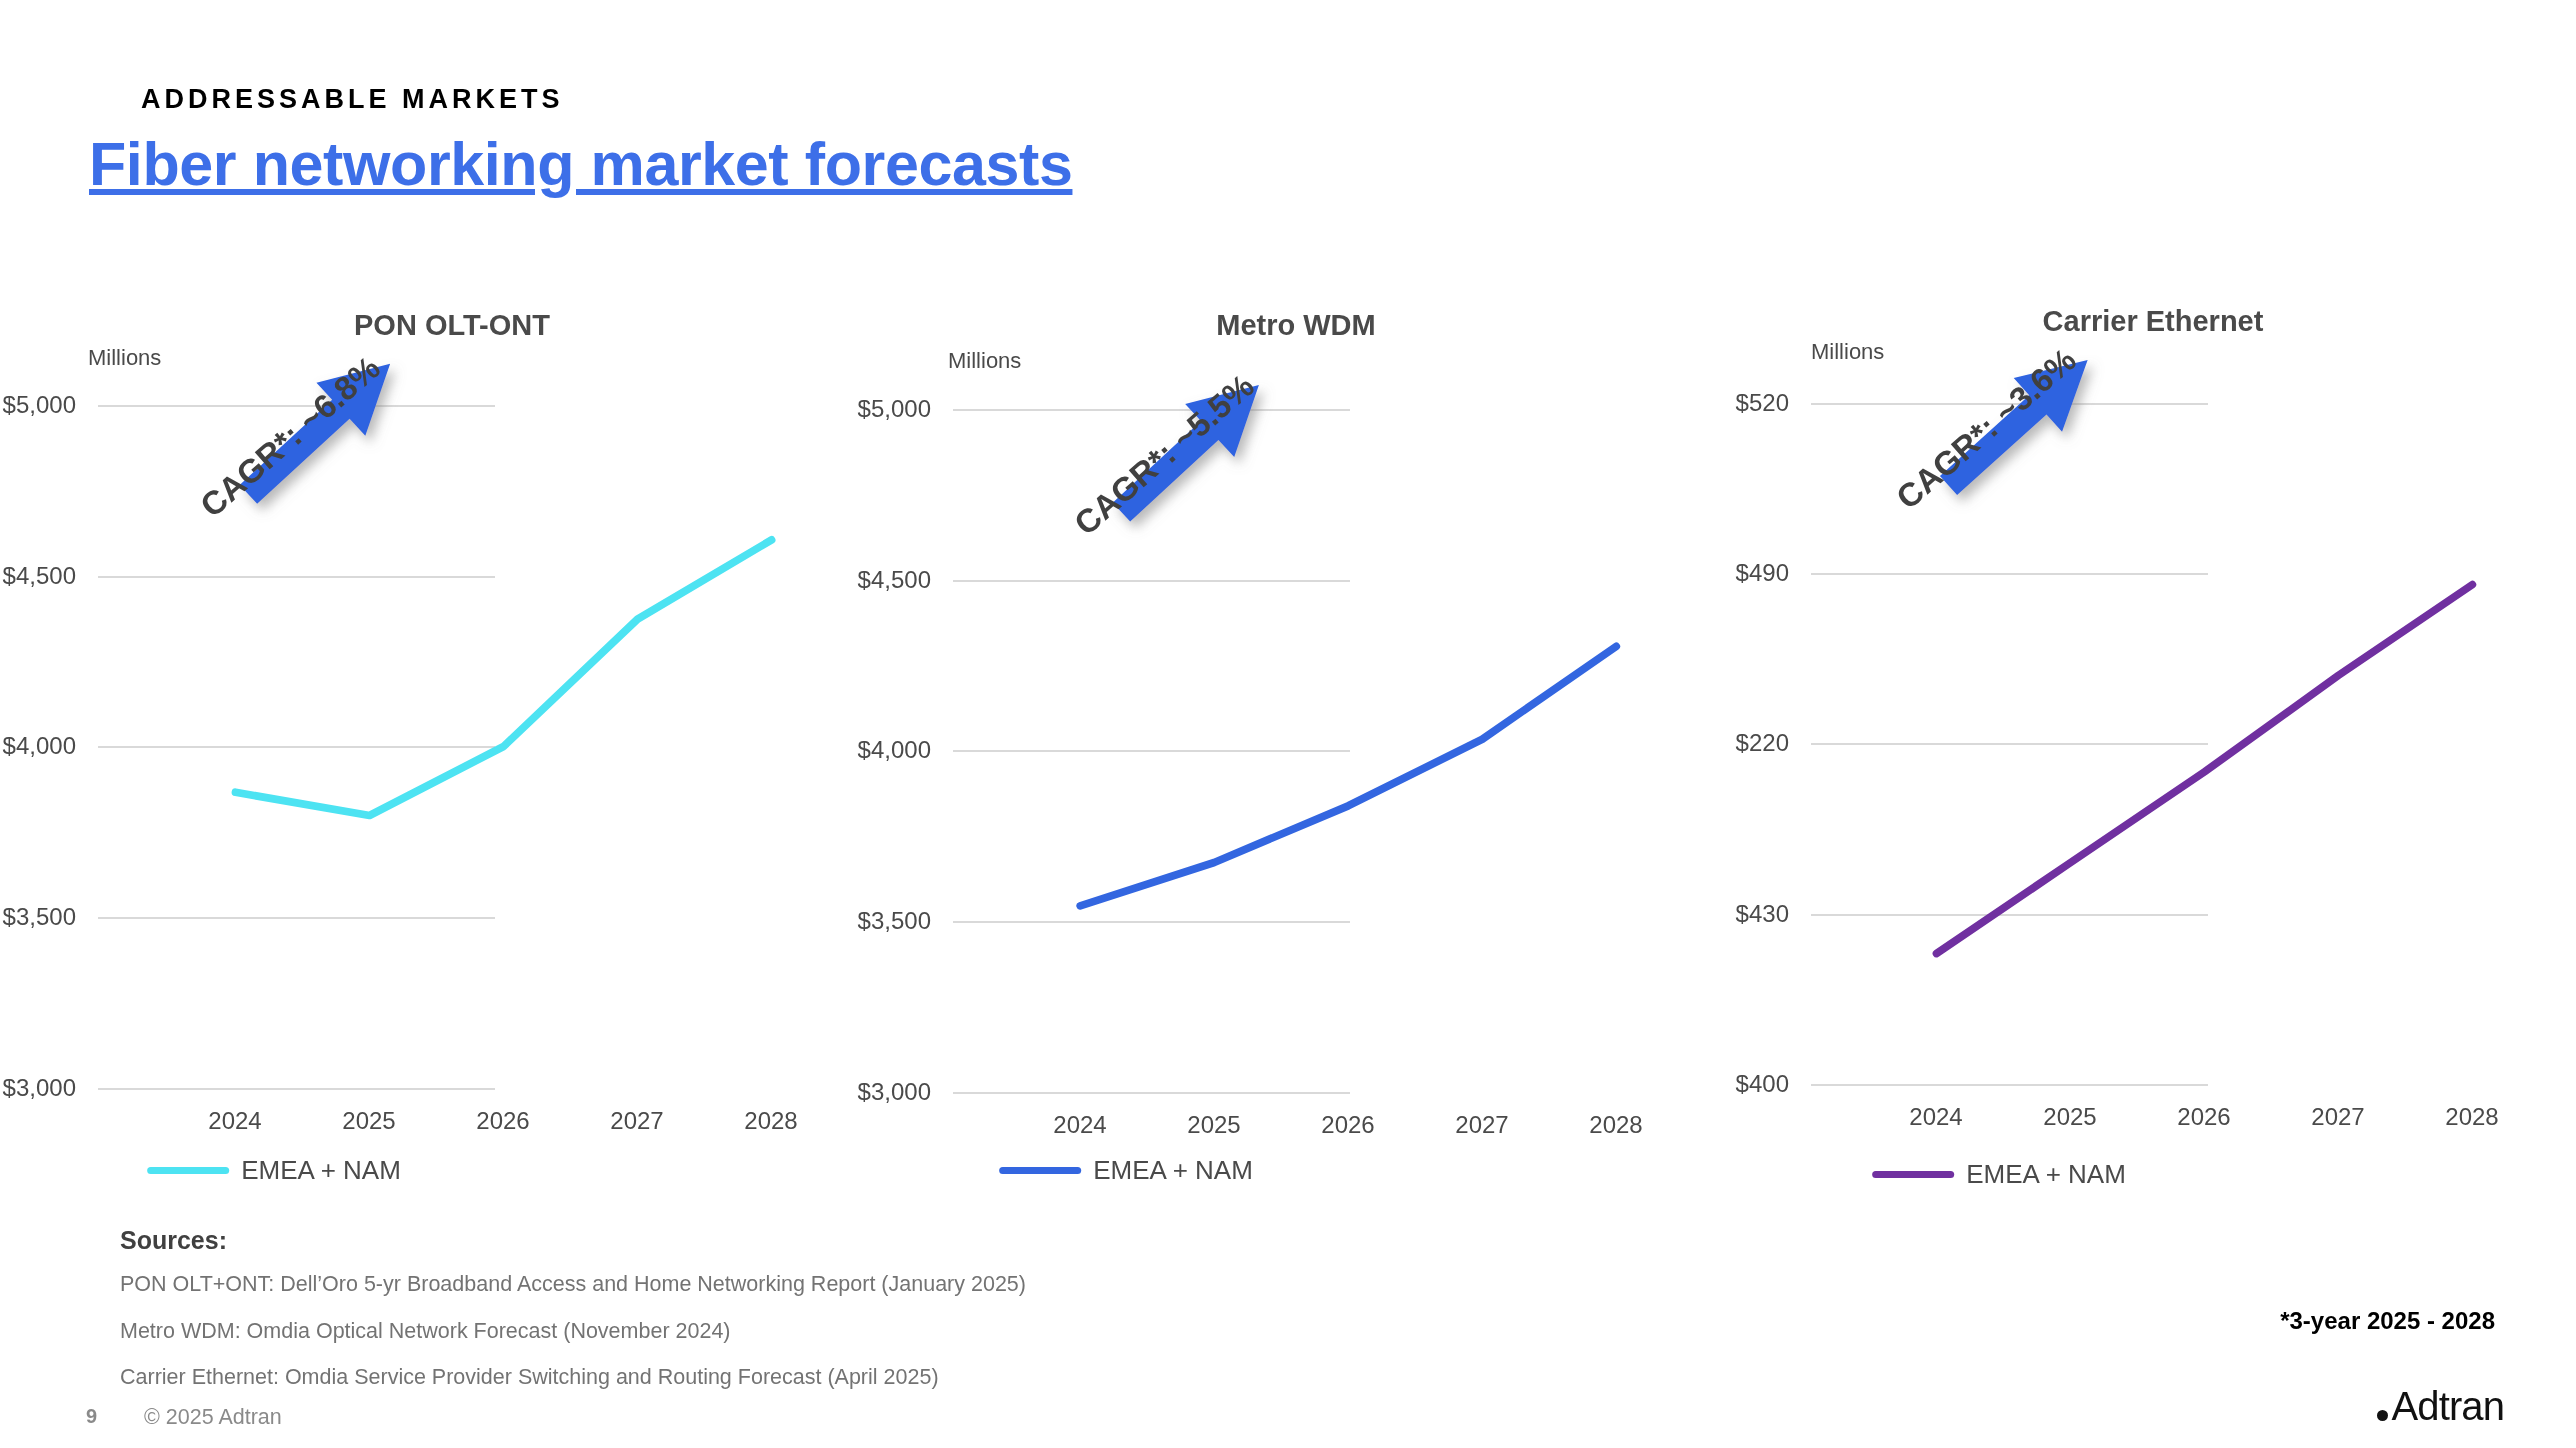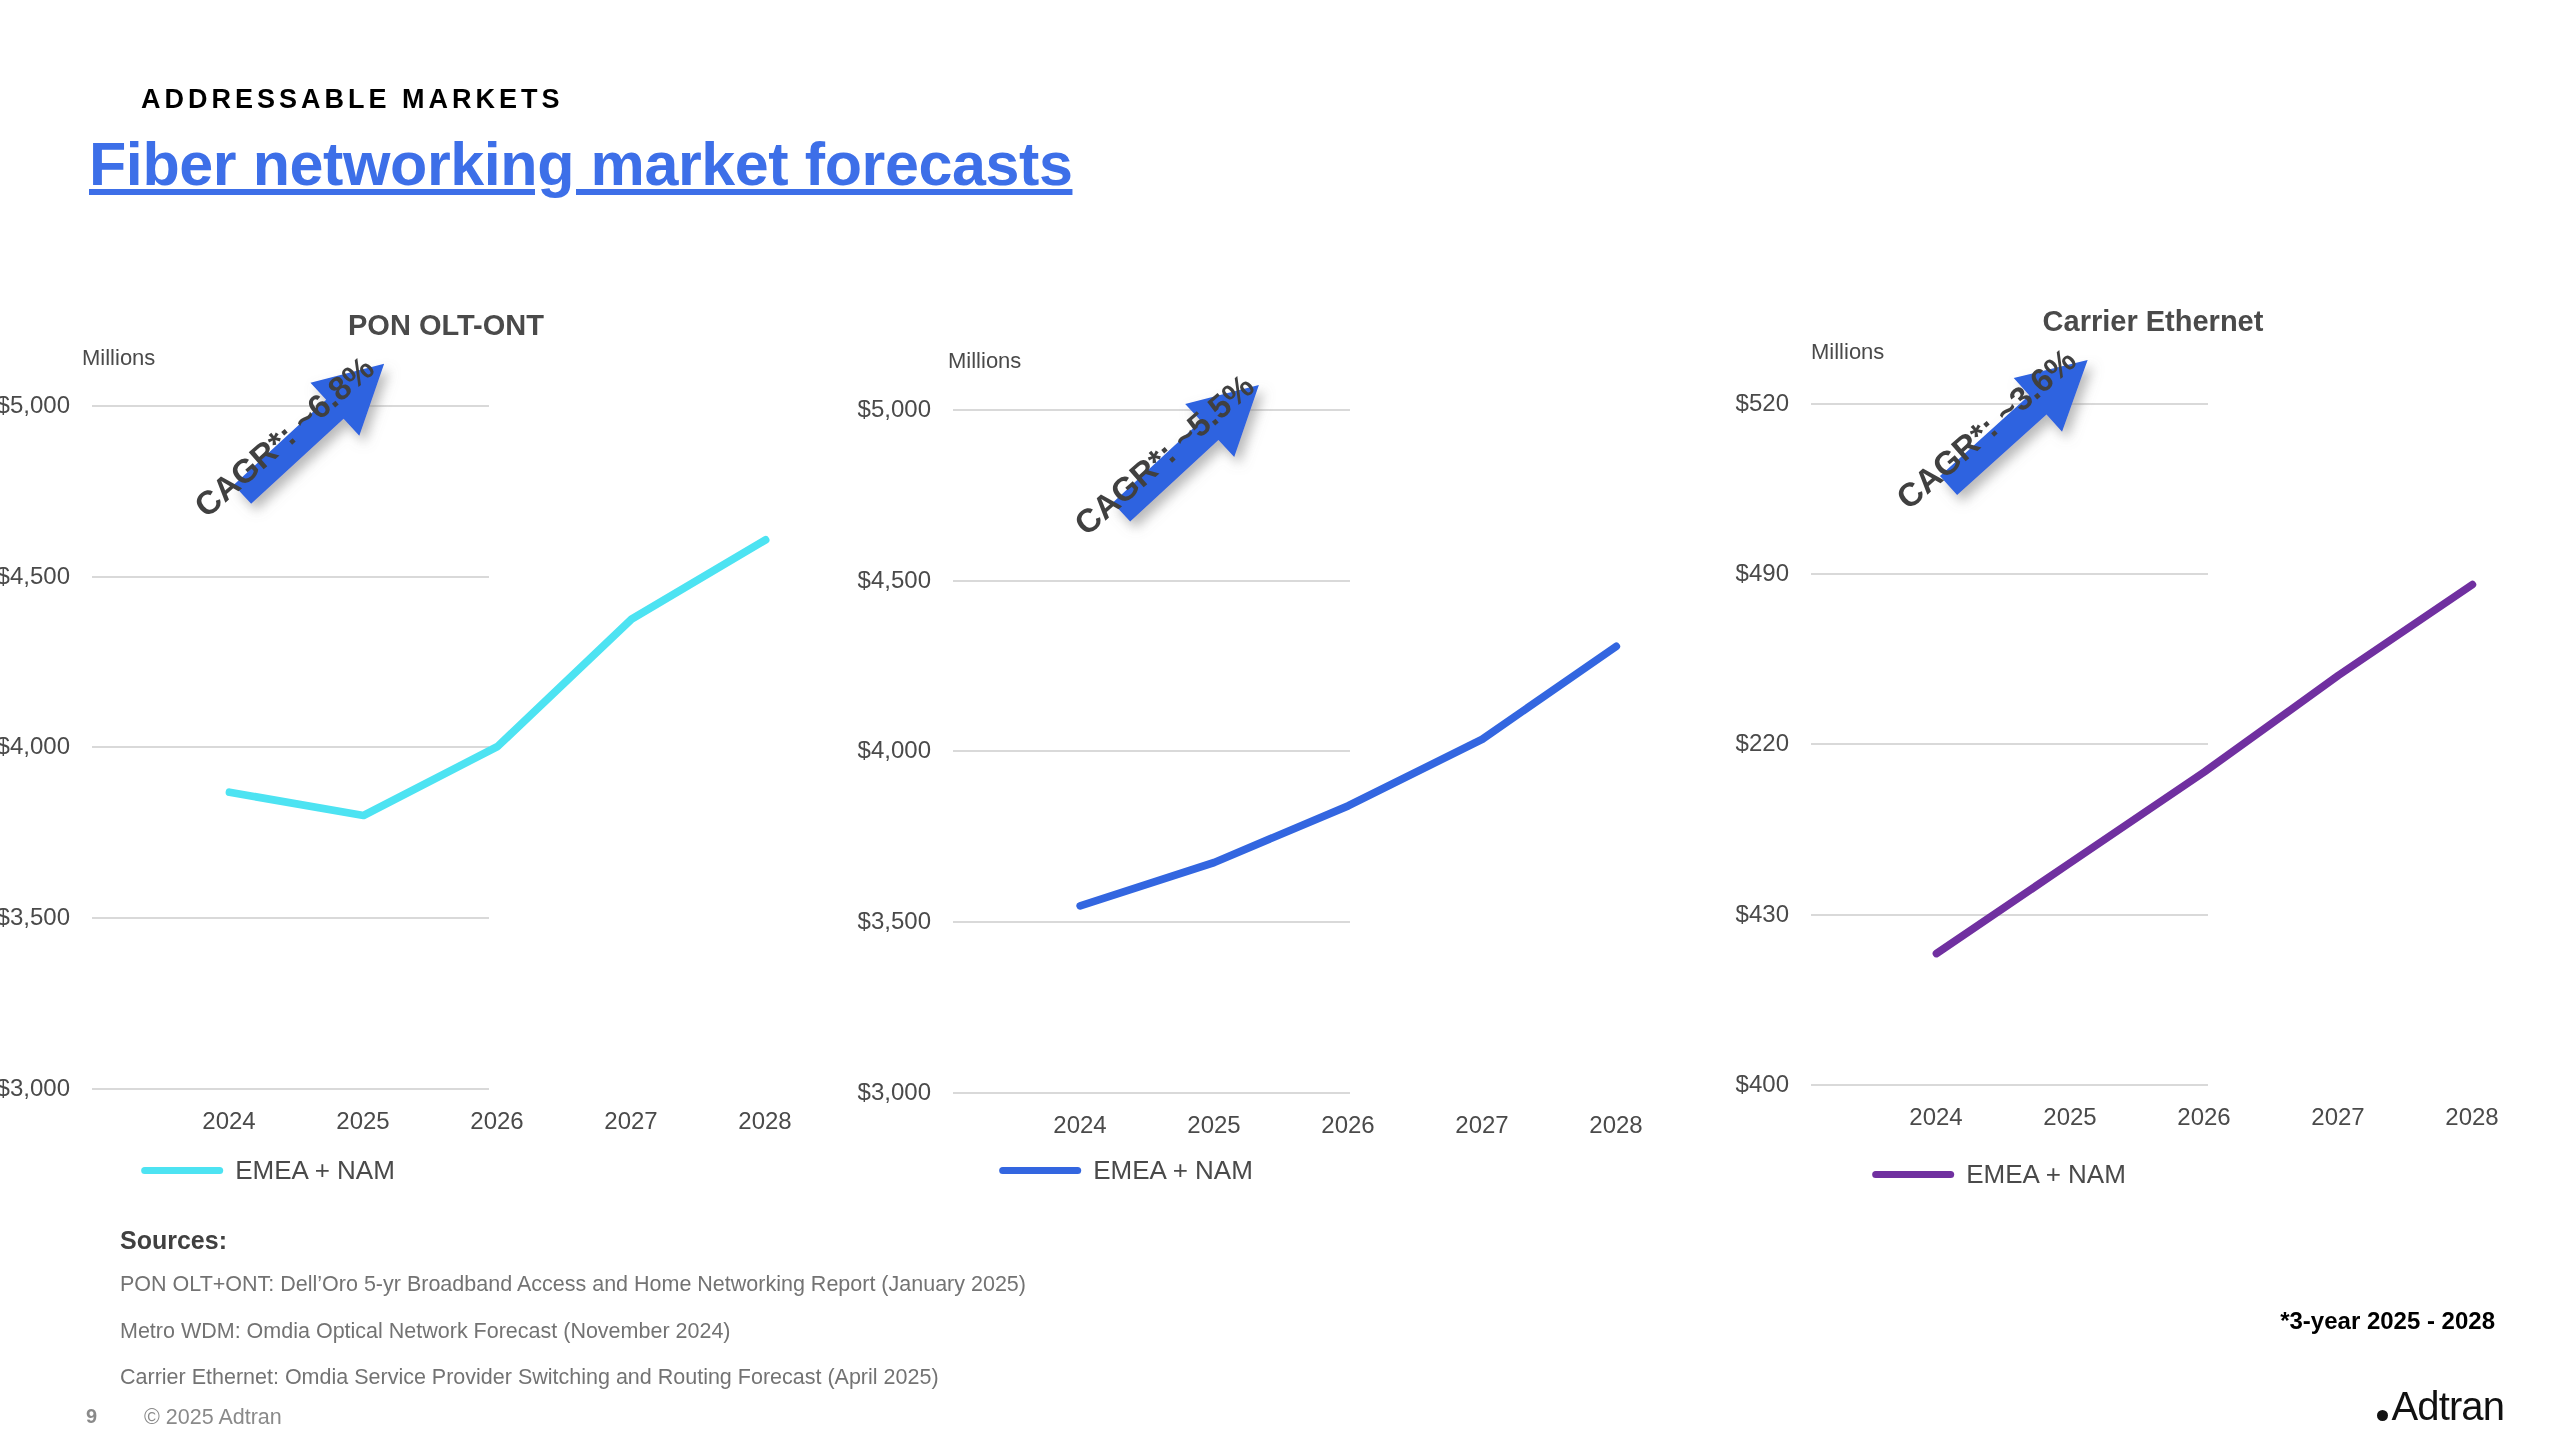--- a/index.html
+++ b/index.html
@@ -38,21 +38,21 @@
     white-space: nowrap;
   }
 
   
   .chart-panel {
     position: absolute;
     top: 309px;
     width: 824px;
     height: 902px;
   }
-  #panel-0 { left: 34px; }
+  #panel-0 { left: 40px; }
   #panel-1 { left: 884px; }
   #panel-2 { left: 1741px; }
 
   .chart-title {
     position: absolute;
     top: 0px;
     width: 100%;
     text-align: center;
     font-size: 29px;
     font-weight: bold;
@@ -240,20 +240,21 @@
       </svg>
       <div class="cagr-label" style="left: 120px; top: 82px; transform: rotate(-41deg);">CAGR*: ~6.8%</div>
     </div>
   <div class="legend" style="left: 234px; top: 846px;">
     <span class="legend-swatch" style="background: rgb(77, 227, 242);"></span>
     <span class="legend-label">EMEA + NAM</span>
   </div>
 </div>
 
 <div class="chart-panel" id="panel-1">
+  <div class="chart-title">Metro WDM</div>
   <div class="axis-unit" style="left: 64px; top: 39px;">Millions</div>
   <div class="plot" style="left: 69px; top: 100px; width: 397px; height: 683px;">
       <div class="gridline" style="top: 0px; background: rgb(217, 217, 217);"></div>
       <div class="ytick" style="top: 0px; right: 419px;">$5,000</div>
       <div class="gridline" style="top: 171px; background: rgb(217, 217, 217);"></div>
       <div class="ytick" style="top: 171px; right: 419px;">$4,500</div>
       <div class="gridline" style="top: 341px; background: rgb(217, 217, 217);"></div>
       <div class="ytick" style="top: 341px; right: 419px;">$4,000</div>
       <div class="gridline" style="top: 512px; background: rgb(217, 217, 217);"></div>
       <div class="ytick" style="top: 512px; right: 419px;">$3,500</div>

